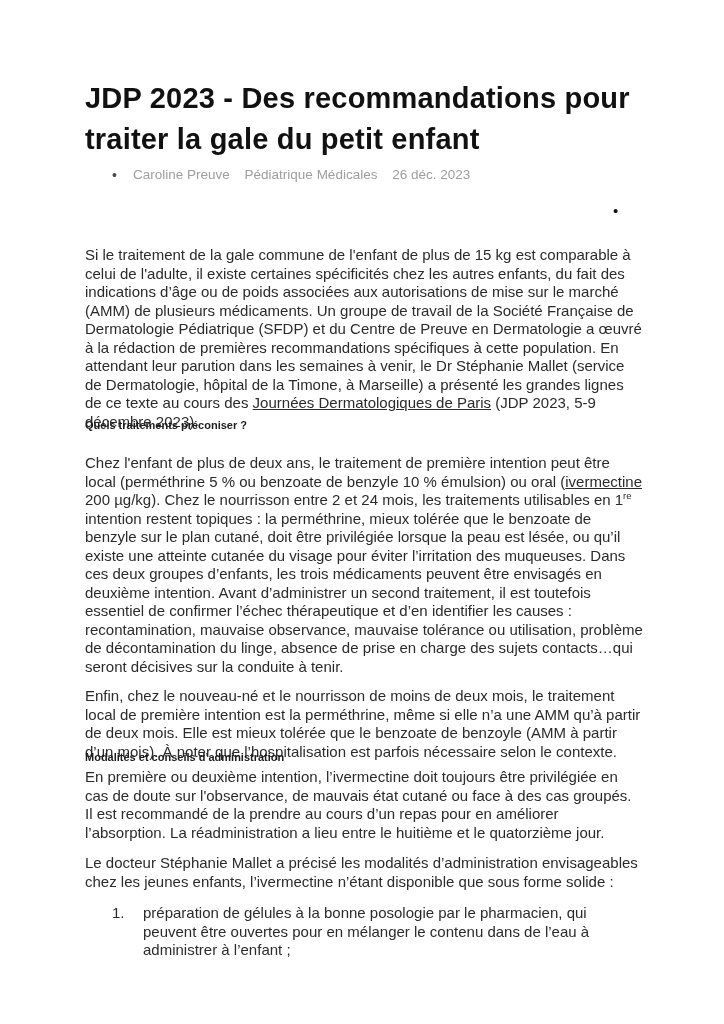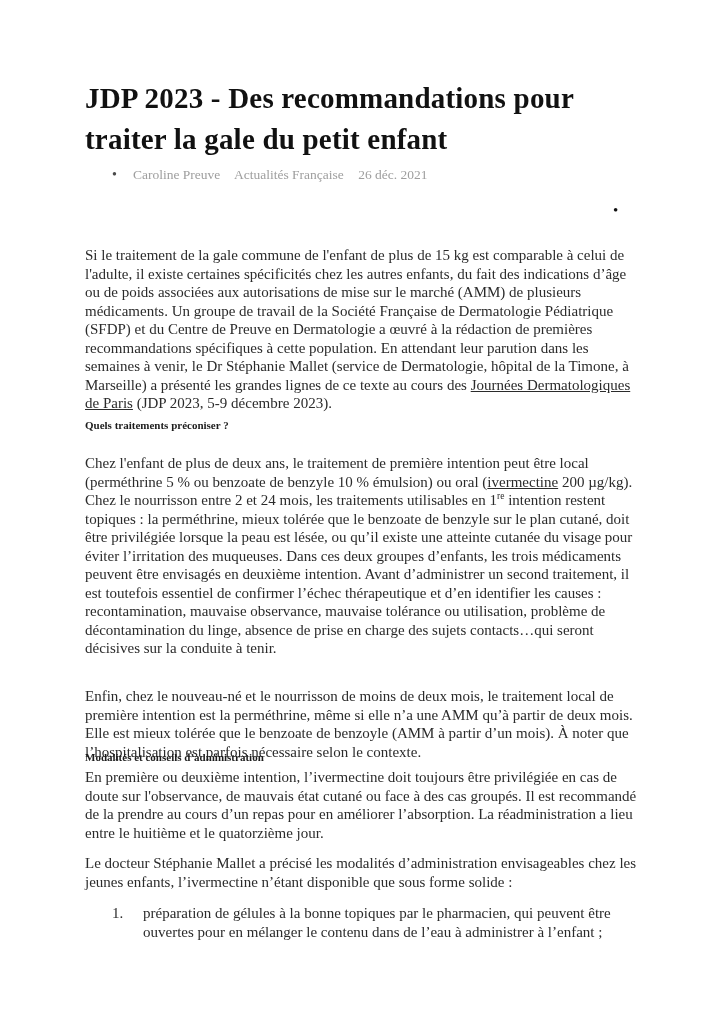--- a/index.html
+++ b/index.html
@@ -2,21 +2,21 @@
 <html lang="fr"><head>
 <meta charset="utf-8">
 <style>
   html, body { margin: 0; padding: 0; background: #ffffff; }
   .page {
     position: relative;
     width: 666px;
     height: 1024px;
     background: #ffffff;
     overflow: hidden;
-    font-family: Liberation Serif, serif;
+    font-family: Liberation Sans, sans-serif;
     color: #2b2b2b;
   }
   .abs { position: absolute; left: 85px; width: 558px; }
   .title {
     top: 78px;
     margin: 0;
     font-size: 29px;
     line-height: 41px;
     font-weight: bold;
     color: #111111;
@@ -73,22 +73,22 @@
 </head>
 <body>
 
 <div class="page">
 
   <h1 class="abs title">JDP 2023 - Des recommandations pour traiter la gale du petit enfant</h1>
 
   <div class="abs byline">
     <span class="bullet">•</span>
     <span class="item">Caroline Preuve</span>
-    <span class="item">Actualités Française</span>
-    <span class="item">26 déc. 2021</span>
+    <span class="item">Pédiatrique Médicales</span>
+    <span class="item">26 déc. 2023</span>
   </div>
 
   <div class="stray-bullet">•</div>
 
   <p class="abs body-block p1"><span>Si le traitement de la gale commune de l'enfant de plus de 15 kg est comparable à celui de l'adulte, il existe certaines spécificités chez les autres enfants, du fait des indications d’âge ou de poids associées aux autorisations de mise sur le marché (AMM) de plusieurs médicaments. Un groupe de travail de la Société Française de Dermatologie Pédiatrique (SFDP) et du Centre de Preuve en Dermatologie a œuvré à la rédaction de premières recommandations spécifiques à cette population. En attendant leur parution dans les semaines à venir, le Dr Stéphanie Mallet (service de Dermatologie, hôpital de la Timone, à Marseille) a présenté les grandes lignes de ce texte au cours des </span><a href="#" class="inline-link">Journées Dermatologiques de Paris</a><span> (JDP 2023, 5-9 décembre 2023).</span></p>
 
   <h2 class="abs body-block h-quels">Quels traitements préconiser ?</h2>
 
   <p class="abs body-block p2"><span>Chez l'enfant de plus de deux ans, le traitement de première intention peut être local (perméthrine 5 % ou benzoate de benzyle 10 % émulsion) ou oral (</span><a href="#" class="inline-link">ivermectine</a><span> 200 µg/kg). Chez le nourrisson entre 2 et 24 mois, les traitements utilisables en 1</span><sup>re</sup><span> intention restent topiques : la perméthrine, mieux tolérée que le benzoate de benzyle sur le plan cutané, doit être privilégiée lorsque la peau est lésée, ou qu’il existe une atteinte cutanée du visage pour éviter l’irritation des muqueuses. Dans ces deux groupes d’enfants, les trois médicaments peuvent être envisagés en deuxième intention. Avant d’administrer un second traitement, il est toutefois essentiel de confirmer l’échec thérapeutique et d’en identifier les causes : recontamination, mauvaise observance, mauvaise tolérance ou utilisation, problème de décontamination du linge, absence de prise en charge des sujets contacts…qui seront décisives sur la conduite à tenir.</span></p>
 
@@ -96,17 +96,17 @@
 
   <h2 class="abs body-block h-modalites">Modalités et conseils d’administration</h2>
 
   <p class="abs body-block p5">Le docteur Stéphanie Mallet a précisé les modalités d’administration envisageables chez les jeunes enfants, l’ivermectine n’étant disponible que sous forme solide :</p>
 
   <p class="abs body-block p4">En première ou deuxième intention, l’ivermectine doit toujours être privilégiée en cas de doute sur l'observance, de mauvais état cutané ou face à des cas groupés. Il est recommandé de la prendre au cours d’un repas pour en améliorer l’absorption. La réadministration a lieu entre le huitième et le quatorzième jour.</p>
 
   <ol class="abs admin-list">
     <li>
       <span class="li-marker">1.</span>
-      <span>préparation de gélules à la bonne topiques par le pharmacien, qui peuvent être ouvertes pour en mélanger le contenu dans de l’eau à administrer à l’enfant ;</span>
+      <span>préparation de gélules à la bonne posologie par le pharmacien, qui peuvent être ouvertes pour en mélanger le contenu dans de l’eau à administrer à l’enfant ;</span>
     </li>
   </ol>
 
 </div>
 
 </body></html>

